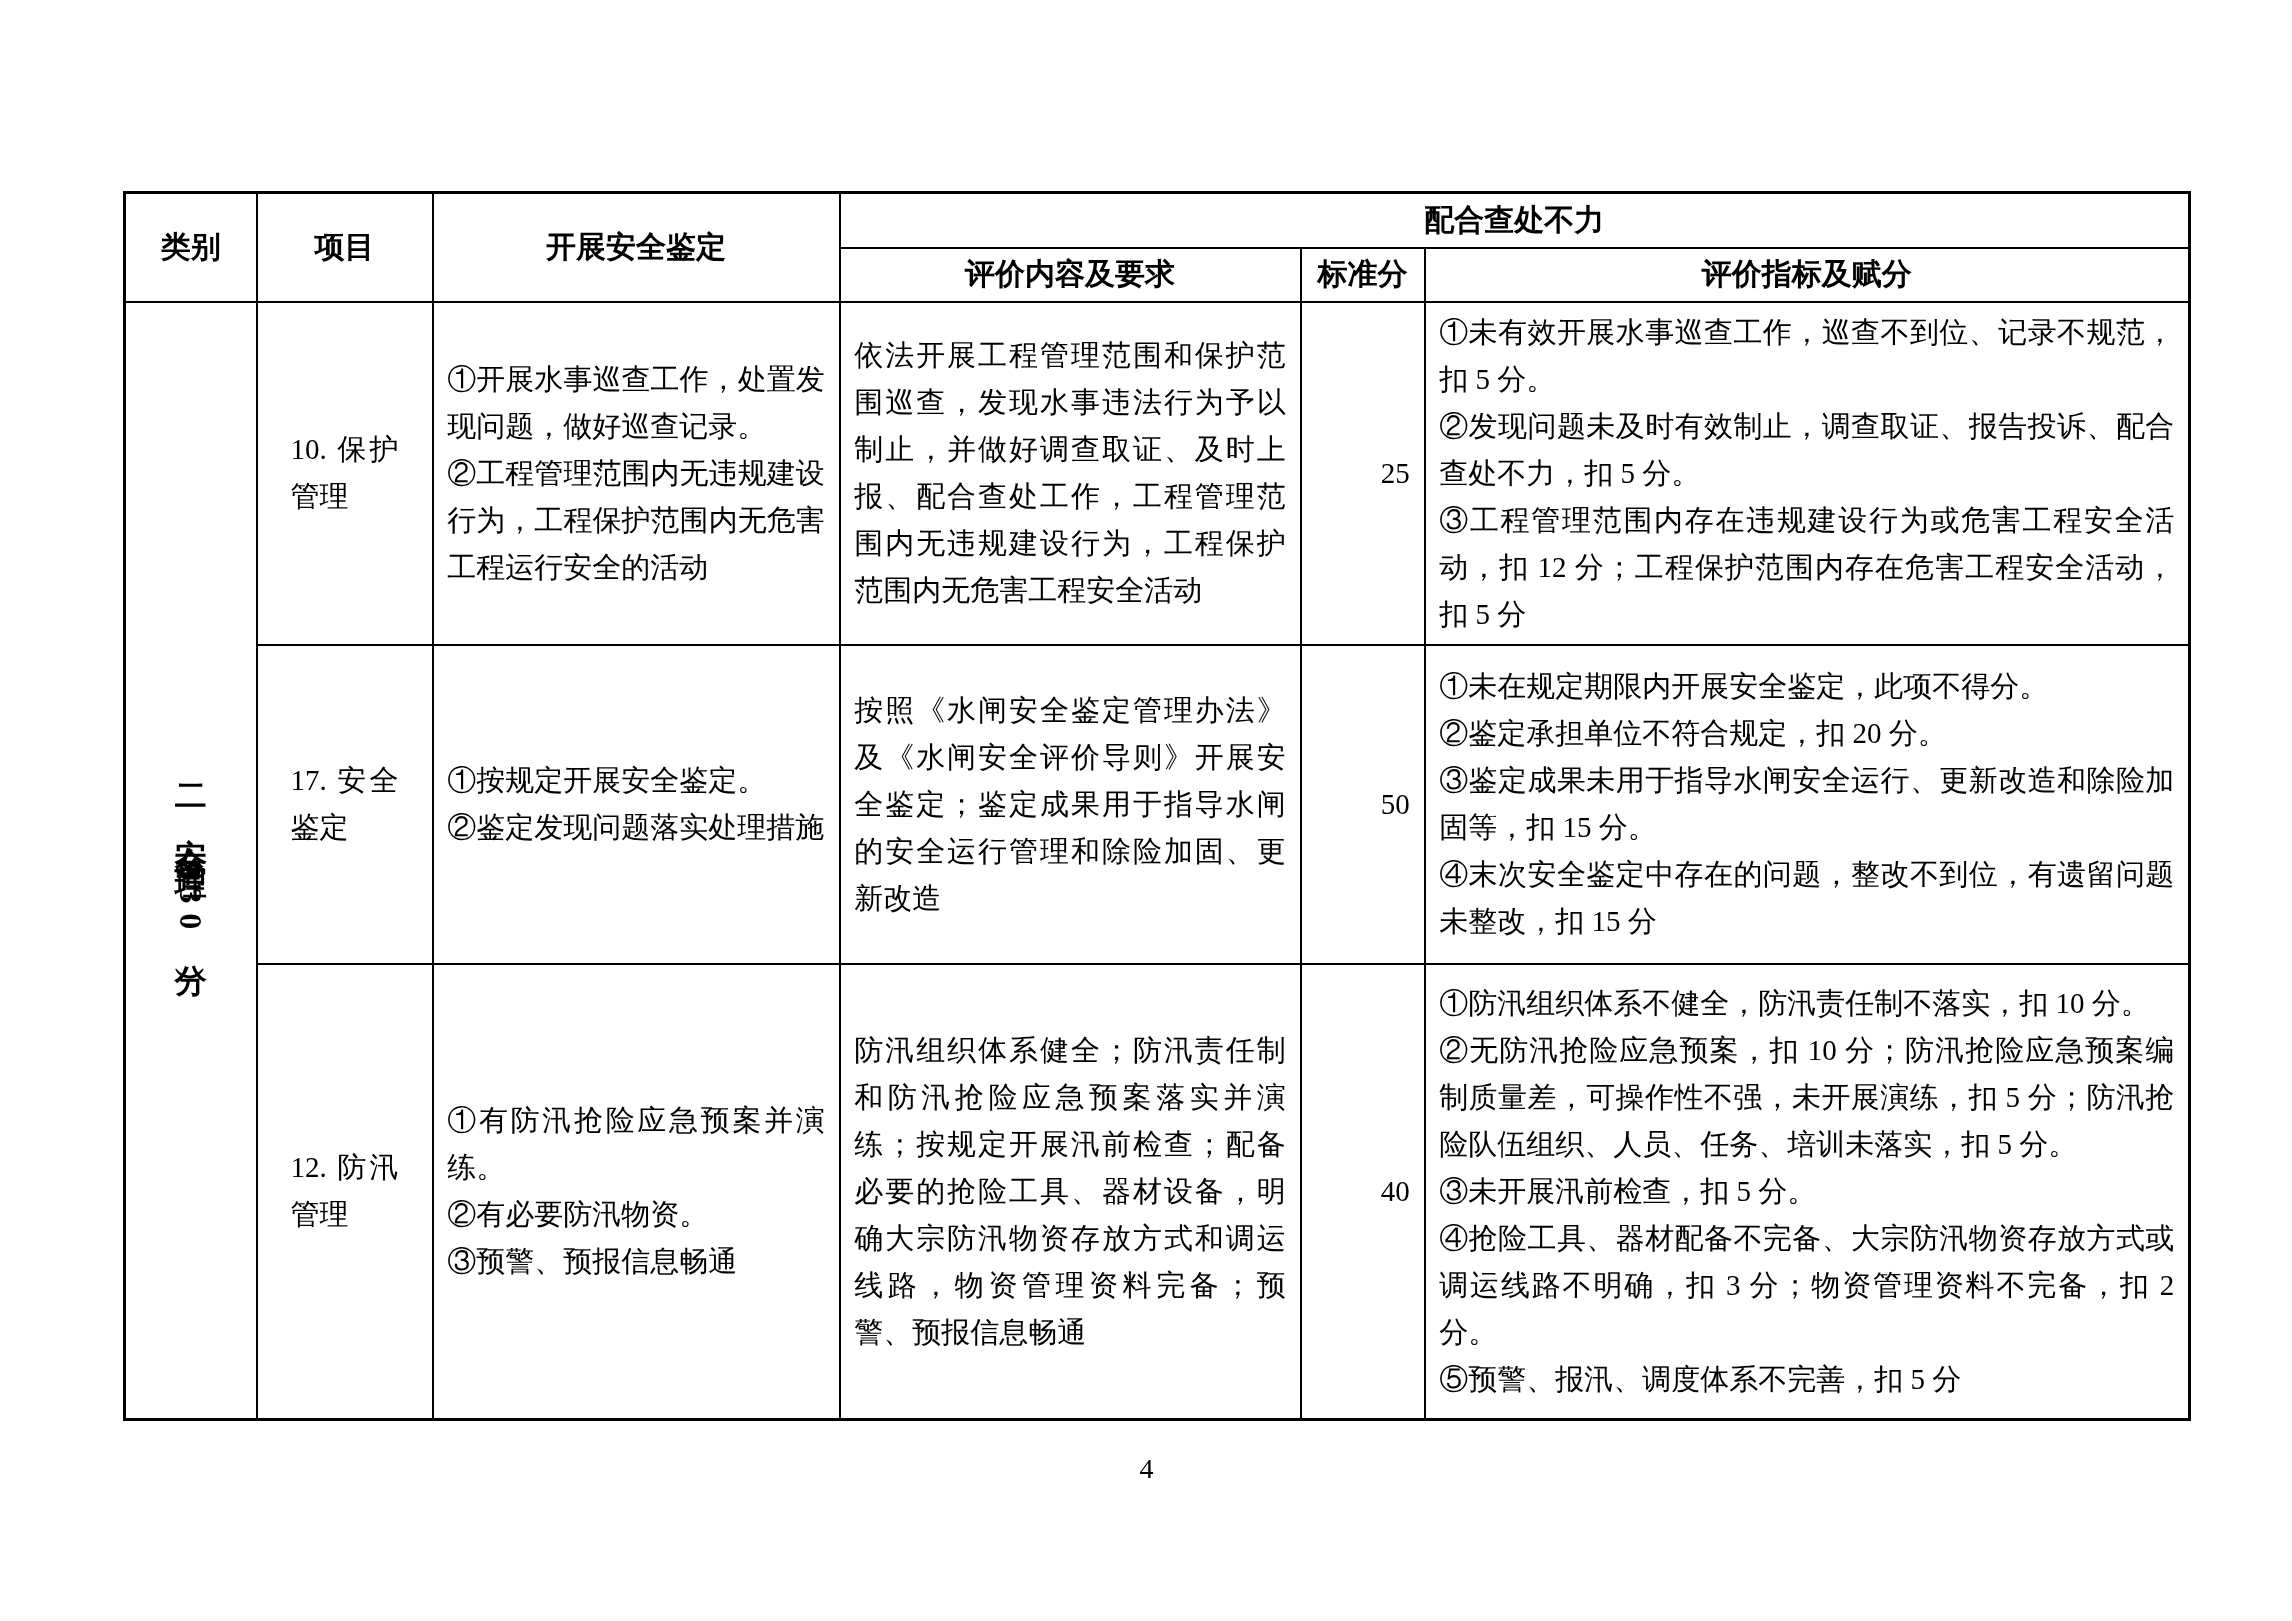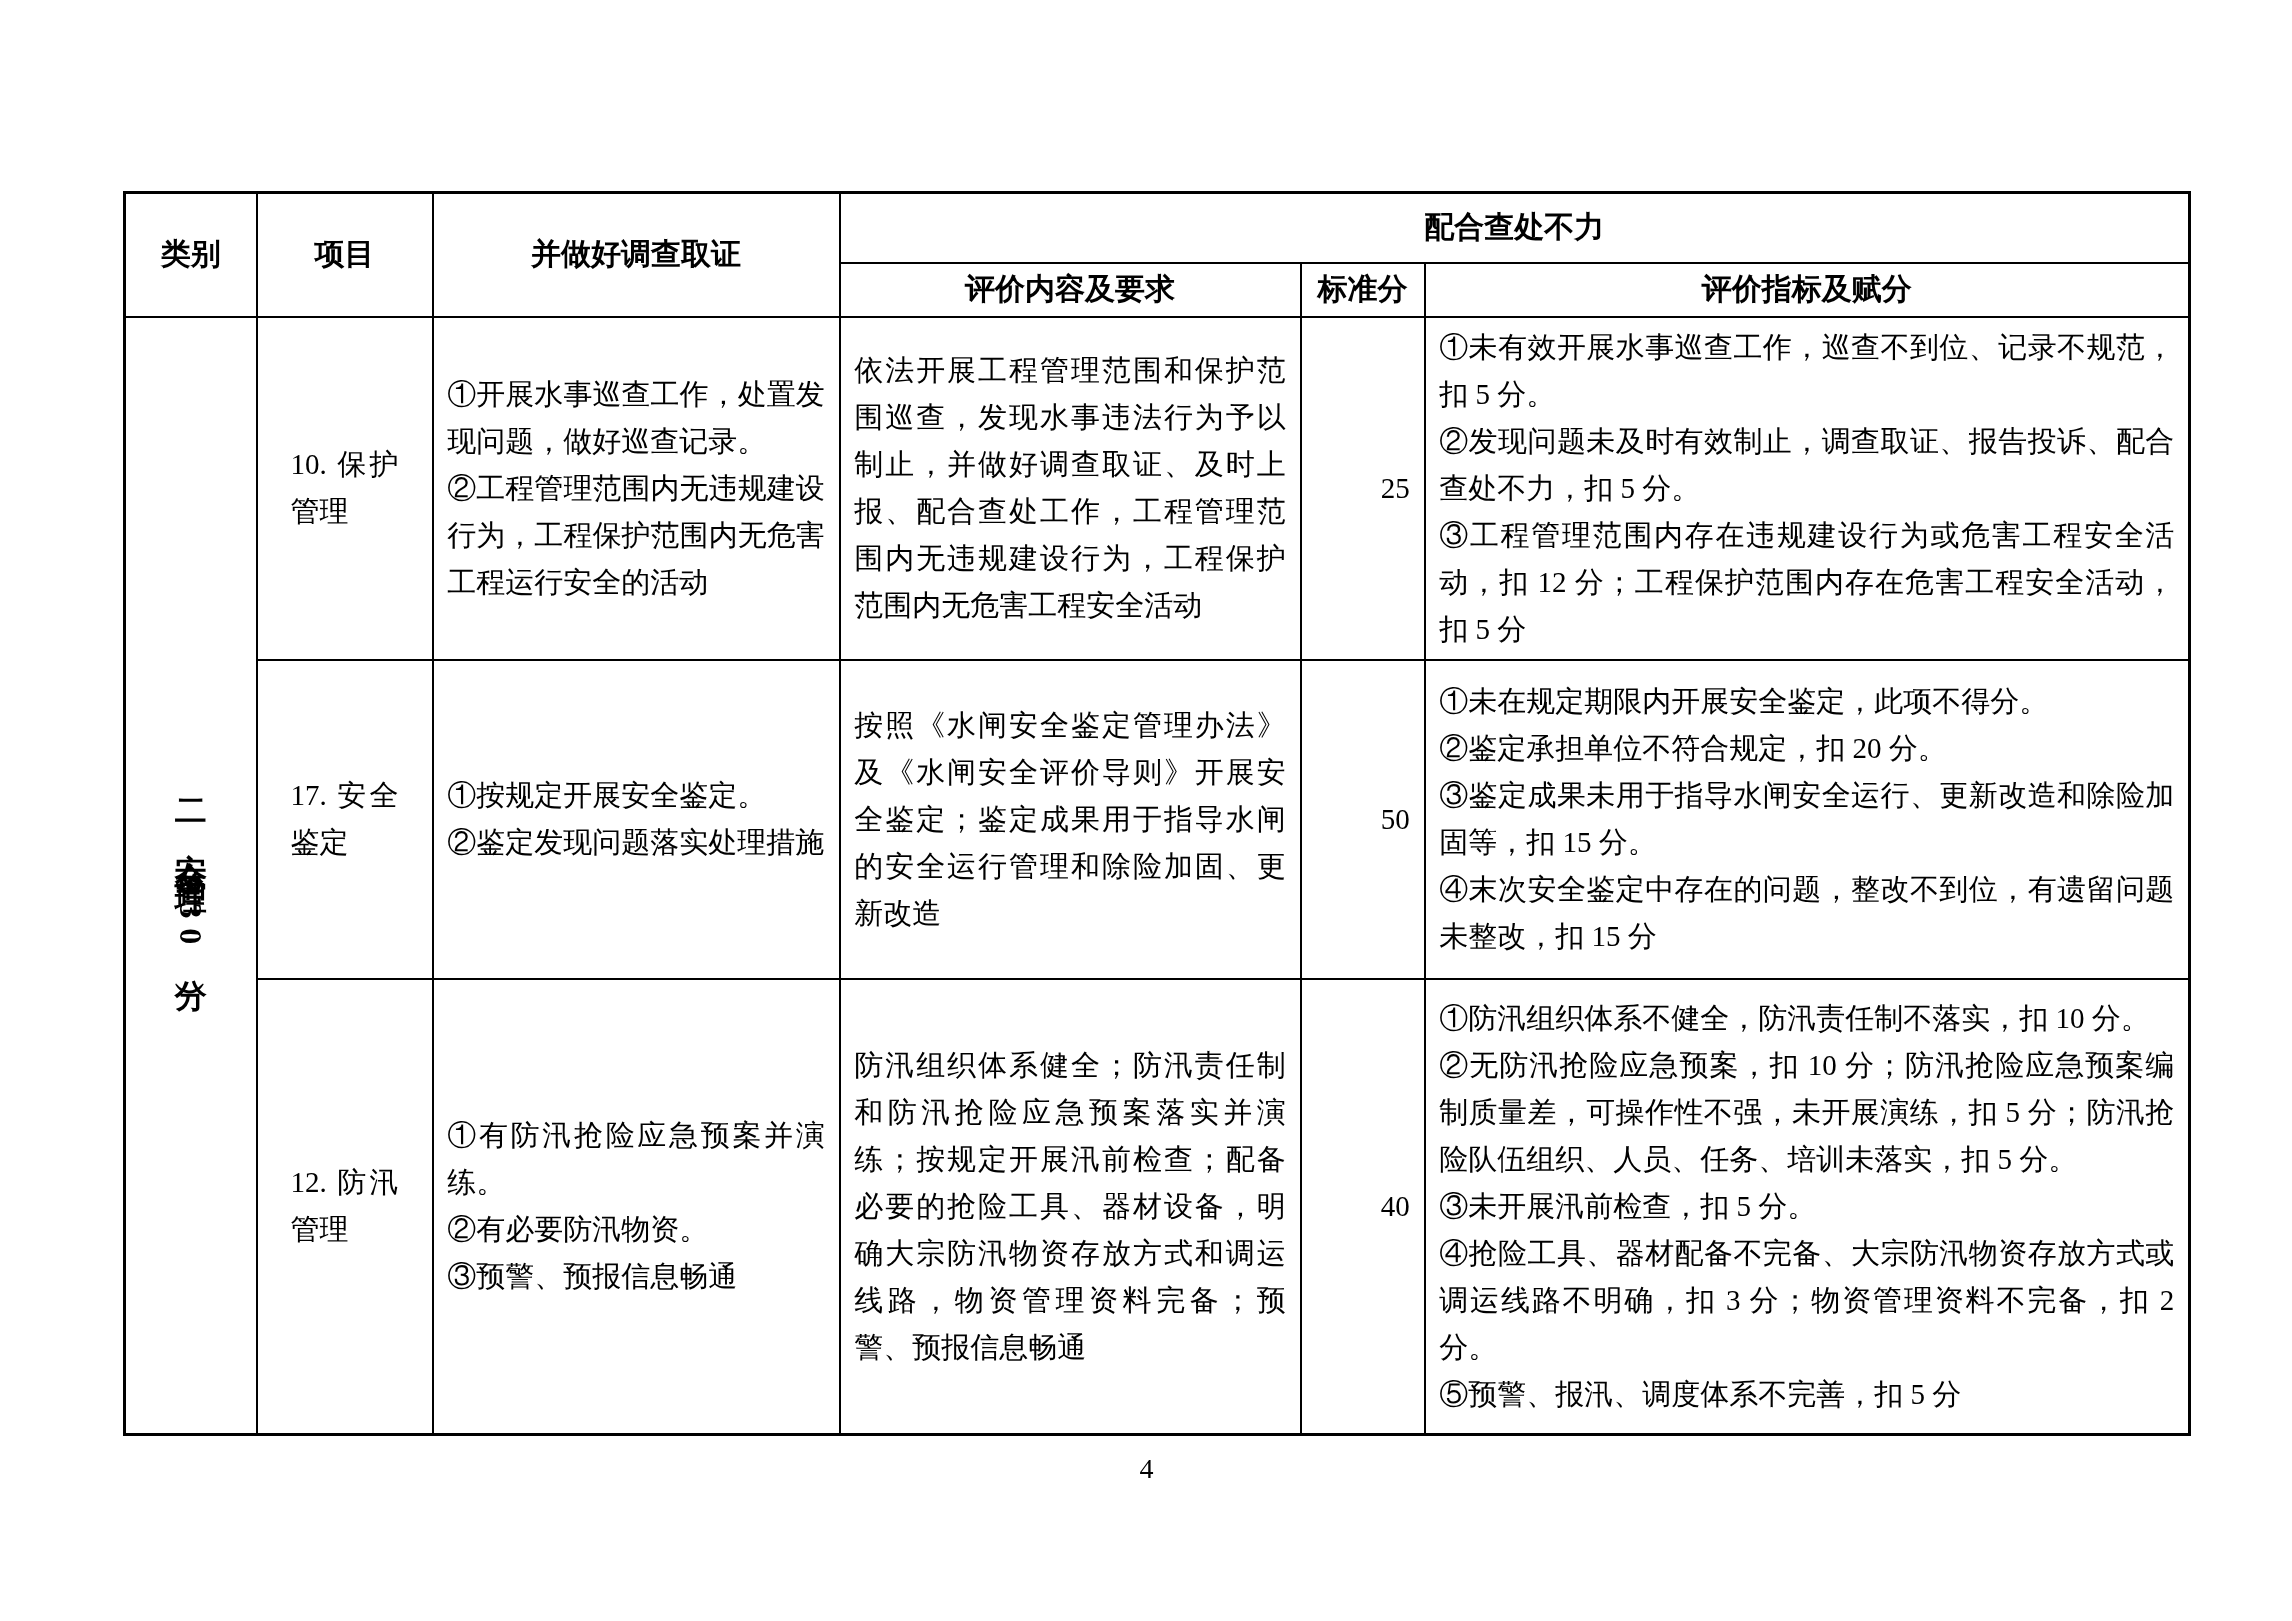--- a/index.html
+++ b/index.html
@@ -24,21 +24,21 @@
     border:2px solid #000;
   }
   table.eval{border:3.9px solid #000;}
   th{
     font-weight:bold;
     font-size:30px;
     text-align:center;
     vertical-align:middle;
     padding:2px 3.9px;
   }
-  tr.hr1{height:70px;}
+  tr.hr1{height:55px;}
   tr.hr2{height:54px;}
   tr.r1{height:343px;}
   tr.r2{height:319px;}
   tr.r3{height:456px;}
   td{
     vertical-align:middle;
     font-size:29px;
     line-height:47px;
     padding:5.9px 13.7px;
   }
@@ -88,21 +88,21 @@
       <col style="width:176px">
       <col style="width:407px">
       <col style="width:461px">
       <col style="width:124px">
       <col style="width:765px">
     </colgroup>
     <thead>
       <tr class="hr1">
         <th rowspan="2">类别</th>
         <th rowspan="2">项目</th>
-        <th rowspan="2">并做好调查取证</th>
+        <th rowspan="2">开展安全鉴定</th>
         <th colspan="3">配合查处不力</th>
       </tr>
       <tr class="hr2">
         <th>评价内容及要求</th>
         <th>标准分</th>
         <th>评价指标及赋分</th>
       </tr>
     </thead>
     <tbody>
       <tr class="r1">

